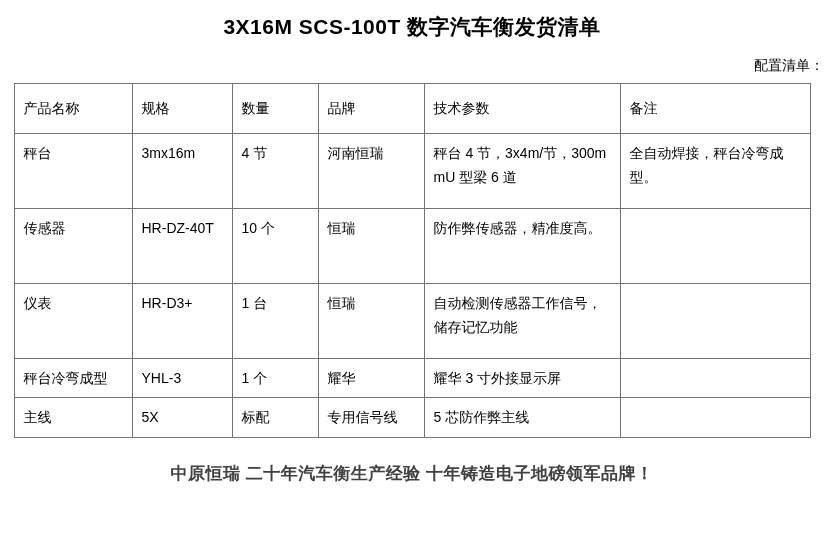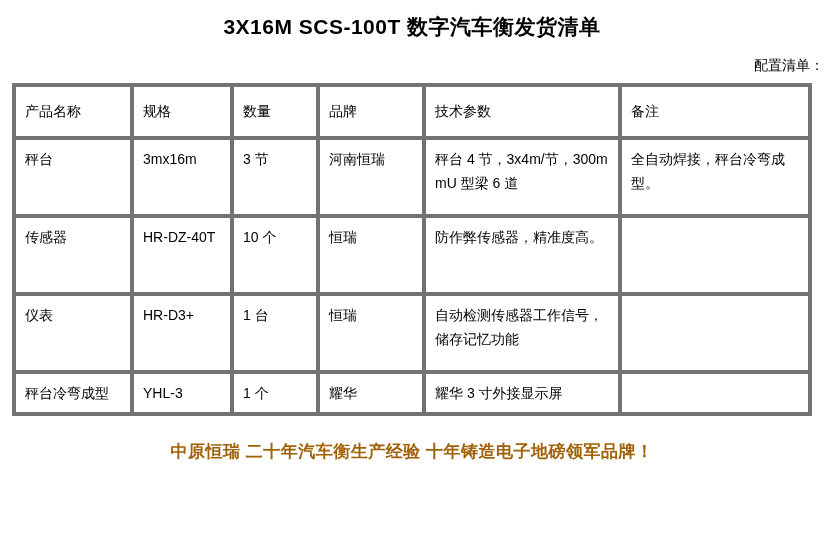--- a/index.html
+++ b/index.html
@@ -35,21 +35,21 @@
     color: #000;
     text-align: right;
   }
   table.config {
     border-collapse: collapse;
     width: 796px;
     margin: 0 auto;
     table-layout: fixed;
   }
   table.config td {
-    border: 4px solid #737373;
+    border: 1px solid #737373;
     padding: 7px 8px 7px 9px;
     font-size: 14px;
     vertical-align: top;
     line-height: 1.75;
     word-break: break-all;
   }
   table.config tr.head td {
     font-weight: normal;
     padding-top: 12px;
     padding-bottom: 12px;
@@ -61,21 +61,21 @@
   .c4 { width: 196px; }
   .c5 { width: 190px; }
   .tall td { height: 60px; }
   .note-row td {
     padding-top: 11px;
     padding-bottom: 11px;
     line-height: 1.6;
   }
   .footer {
     text-align: center;
-    color: #a16207;
+    color: #404040;
     font-weight: bold;
     font-size: 17px;
     margin-top: 24px;
     letter-spacing: 0.5px;
   }
 </style>
 </head>
 <body>
 
 <div class="page">
@@ -99,21 +99,21 @@
         <td>规格</td>
         <td>数量</td>
         <td>品牌</td>
         <td>技术参数</td>
         <td>备注</td>
       </tr>
 
       <tr class="tall">
         <td>秤台</td>
         <td>3mx16m</td>
-        <td>3 节</td>
+        <td>4 节</td>
         <td>河南恒瑞</td>
         <td>秤台 4 节，3x4m/节，300mmU 型梁 6 道</td>
         <td>全自动焊接，秤台冷弯成型。</td>
       </tr>
 
       <tr class="tall">
         <td>传感器</td>
         <td>HR-DZ-40T</td>
         <td>10 个</td>
         <td>恒瑞</td>
@@ -132,19 +132,27 @@
 
       <tr>
         <td>秤台冷弯成型</td>
         <td>YHL-3</td>
         <td>1 个</td>
         <td>耀华</td>
         <td>耀华 3 寸外接显示屏</td>
         <td></td>
       </tr>
 
+      <tr>
+        <td>主线</td>
+        <td>5X</td>
+        <td>标配</td>
+        <td>专用信号线</td>
+        <td>5 芯防作弊主线</td>
+        <td></td>
+      </tr>
 
     </tbody>
   </table>
 
   <div class="footer">中原恒瑞 二十年汽车衡生产经验 十年铸造电子地磅领军品牌！</div>
 
 </div>
 
 </body></html>

